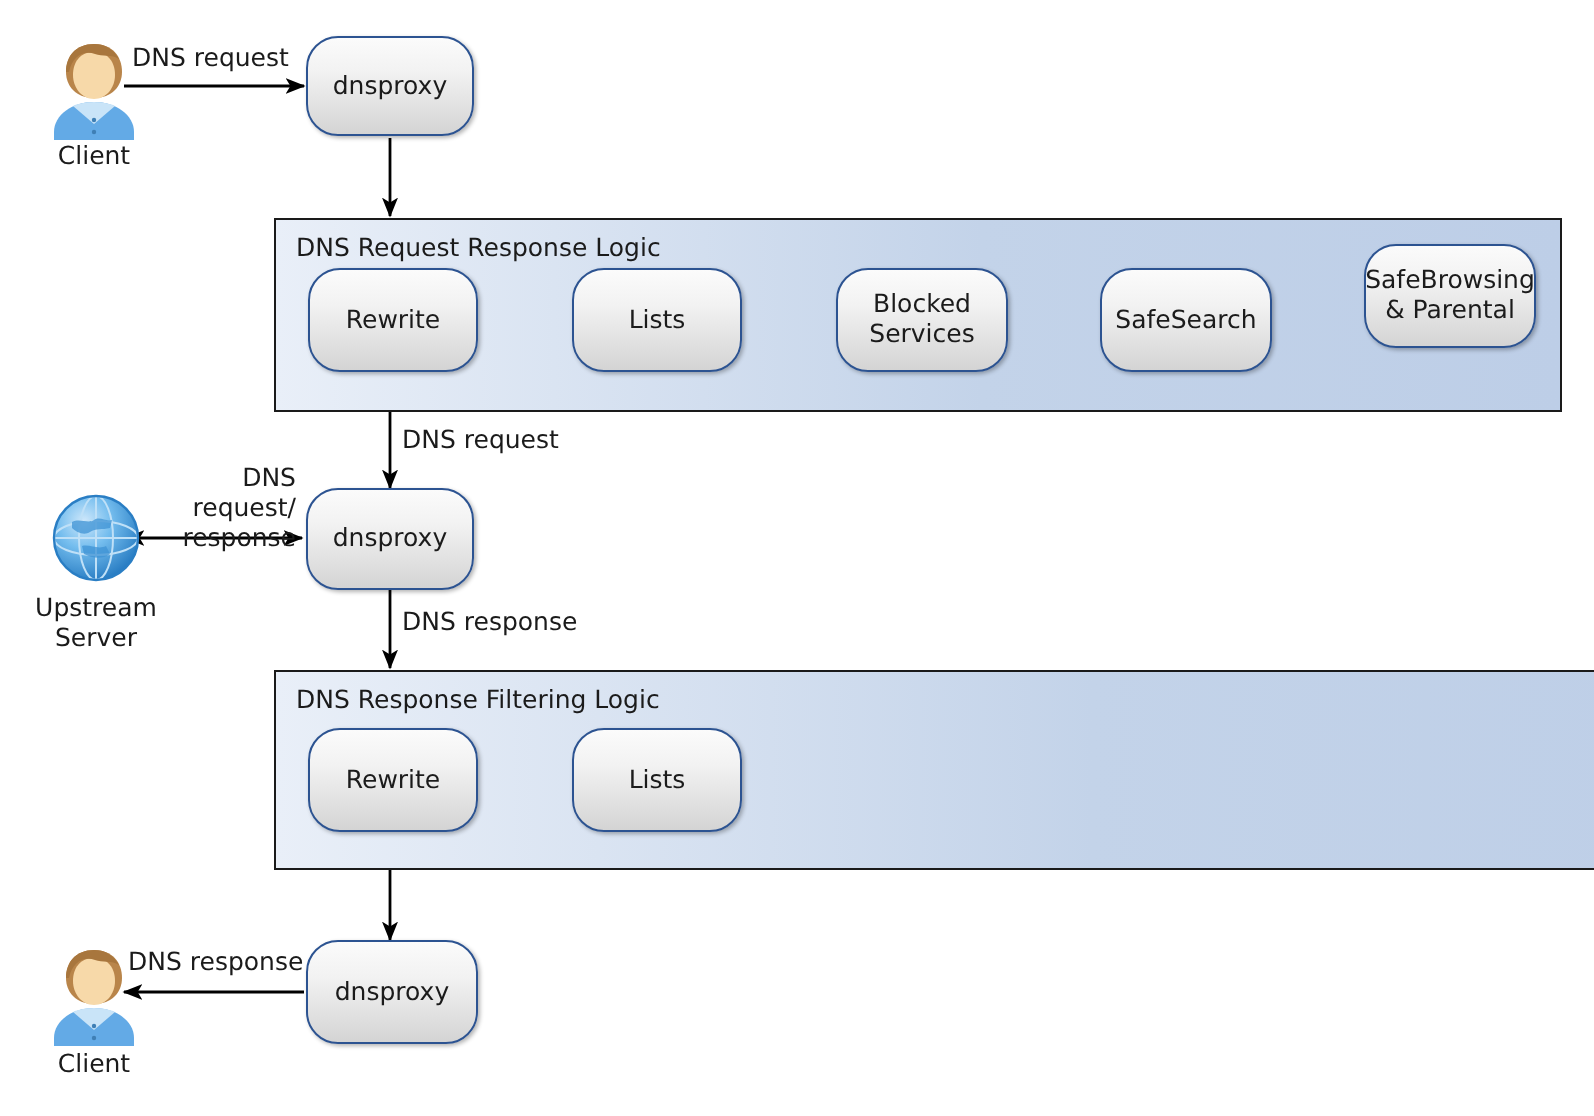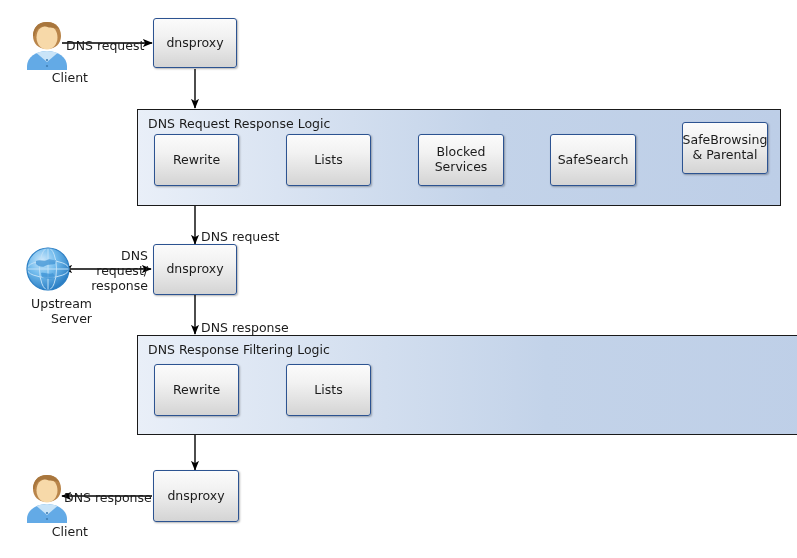--- a/index.html
+++ b/index.html
@@ -42,50 +42,49 @@
     font-size: 12.5px;
     color: #1b1b1b;
     white-space: nowrap;
   }
 
   
   .node {
     position: absolute;
     box-sizing: border-box;
     border: 1.5px solid #2c5391;
-    border-radius: 3px;
+    border-radius: 16px;
     background: linear-gradient(to bottom, #fbfbfb 0%, #f2f2f2 35%, #e2e2e2 70%, #d4d4d4 100%);
     box-shadow: 1px 1px 2px rgba(0,0,0,0.30);
     display: flex;
     align-items: center;
     justify-content: center;
     text-align: center;
     font-size: 12.5px;
     color: #1b1b1b;
     line-height: 1.18;
   }
   .node span { display: block; }
 
   
   .elabel {
     position: absolute;
     font-size: 12.5px;
     color: #1b1b1b;
     white-space: pre;
     line-height: 1.18;
-    margin-top: 17px;
   }
   .elabel.center { text-align: center; }
 
   
   .actor-label {
     position: absolute;
     font-size: 12.5px;
     color: #1b1b1b;
-    text-align: right;
+    text-align: center;
     line-height: 1.2;
     white-space: pre;
   }
   .actor-icon { position: absolute; }
 </style>
 </head>
 <body>
 
 <div id="canvas">
 

